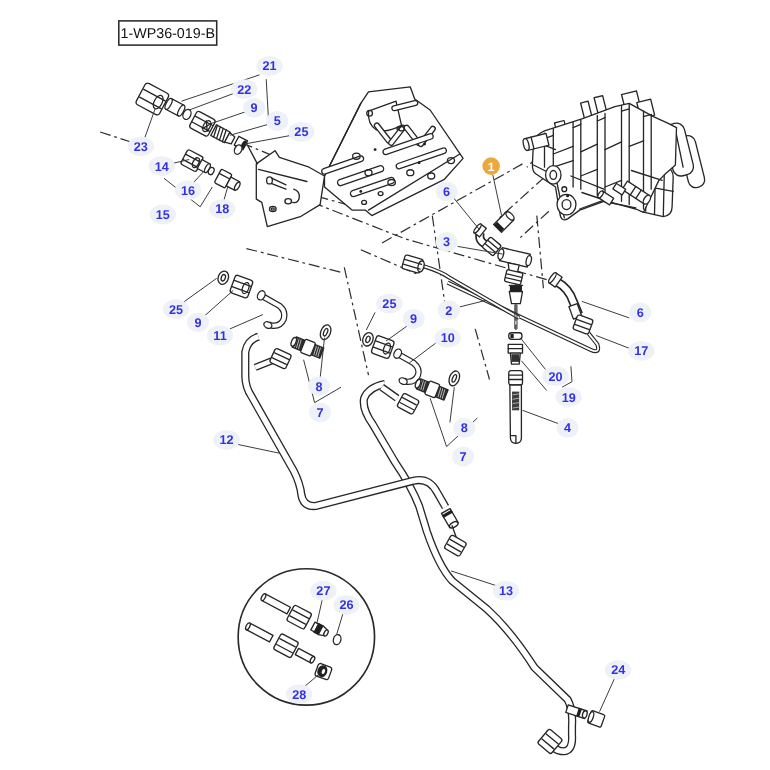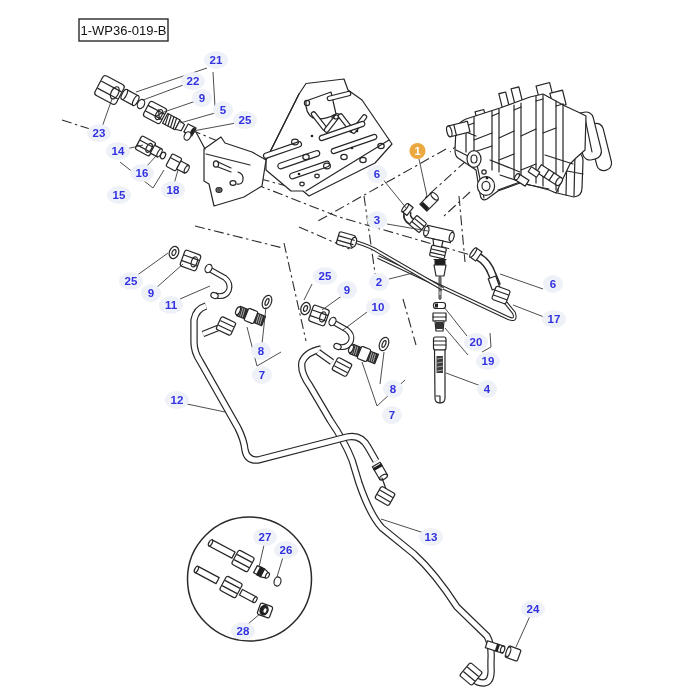--- a/index.html
+++ b/index.html
@@ -1,16 +1,16 @@
 <!DOCTYPE html>
 <html><head>
 <meta charset="utf-8">
 <style>
   html,body{margin:0;padding:0;background:#ffffff;}
-  .page{width:613px;height:700px;position:relative;font-family:"Liberation Sans",sans-serif;}
+  .page{width:613px;height:700px;position:relative;font-family:"Liberation Sans",sans-serif;margin-left:29px;}
   svg{position:absolute;top:0;left:0;}
   .ln{fill:none;stroke:#262626;stroke-width:1.2;stroke-linecap:round;stroke-linejoin:round;}
   .lnw{fill:#ffffff;stroke:#262626;stroke-width:1.2;stroke-linejoin:round;}
   .thin{fill:none;stroke:#3a3a3a;stroke-width:0.9;}
   .dd{fill:none;stroke:#2e2e2e;stroke-width:1.1;stroke-dasharray:10 3.5 2.5 3.5;}
   .co{font:bold 11.5px "Liberation Sans",sans-serif;fill:#3232e0;text-anchor:middle;}
   .bdg{fill:#eef1f7;}
   .dk{fill:#1f1f1f;stroke:none;}
 </style>
 </head>

